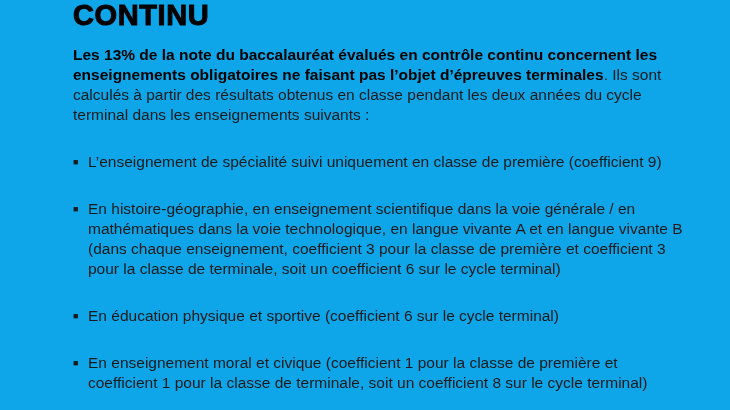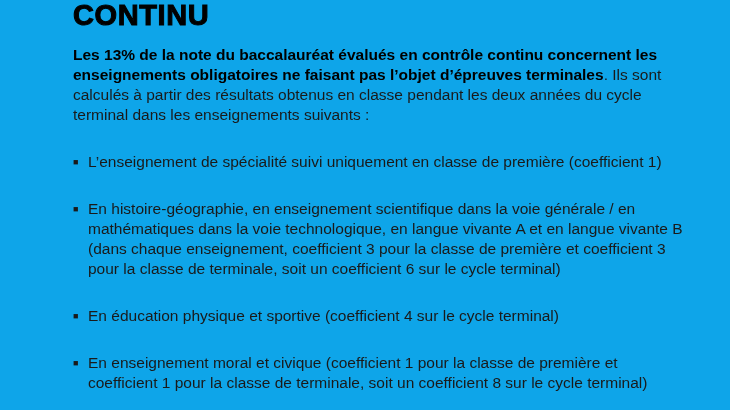--- a/index.html
+++ b/index.html
@@ -62,28 +62,28 @@
 <body>
 
 <div class="page">
   <h1 class="heading">CONTINU</h1>
 
   <p class="intro"><span class="bold">Les 13% de la note du baccalauréat évalués en contrôle continu concernent les enseignements obligatoires ne faisant pas l’objet d’épreuves terminales</span><span>. Ils sont calculés à partir des résultats obtenus en classe pendant les deux années du cycle terminal dans les enseignements suivants :</span></p>
 
   <ul class="bullet-list" id="bullet-list">
       <li>
         <span class="marker">■</span>
-        <span class="item-text">L’enseignement de spécialité suivi uniquement en classe de première (coefficient 1)</span>
+        <span class="item-text">L’enseignement de spécialité suivi uniquement en classe de première (coefficient 9)</span>
       </li>
       <li>
         <span class="marker">■</span>
         <span class="item-text">En histoire-géographie, en enseignement scientifique dans la voie générale / en mathématiques dans la voie technologique, en langue vivante A et en langue vivante B (dans chaque enseignement, coefficient 3 pour la classe de première et coefficient 3 pour la classe de terminale, soit un coefficient 6 sur le cycle terminal)</span>
       </li>
       <li>
         <span class="marker">■</span>
-        <span class="item-text">En éducation physique et sportive (coefficient 4 sur le cycle terminal)</span>
+        <span class="item-text">En éducation physique et sportive (coefficient 6 sur le cycle terminal)</span>
       </li>
       <li>
         <span class="marker">■</span>
         <span class="item-text">En enseignement moral et civique (coefficient 1 pour la classe de première et coefficient 1 pour la classe de terminale, soit un coefficient 8 sur le cycle terminal)</span>
       </li>
     </ul>
 </div>
 
 </body></html>

